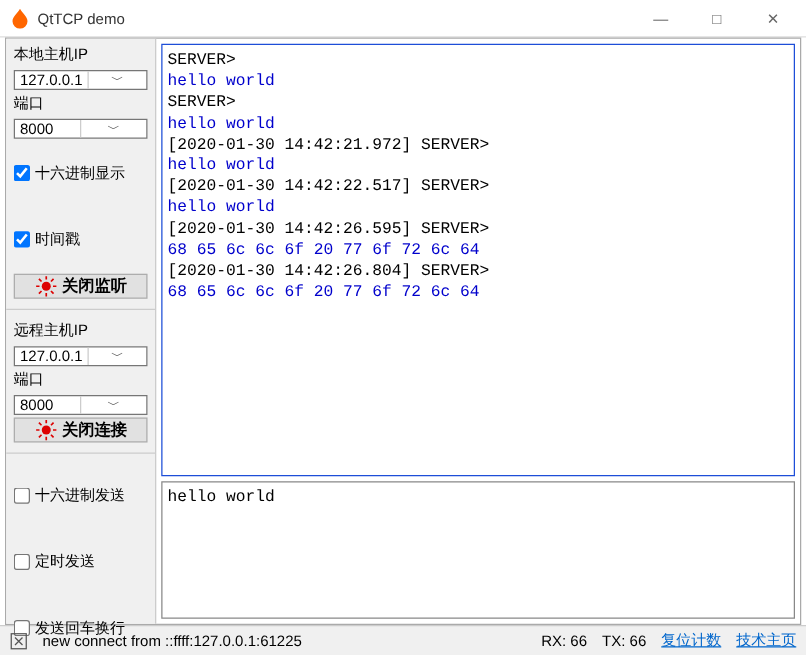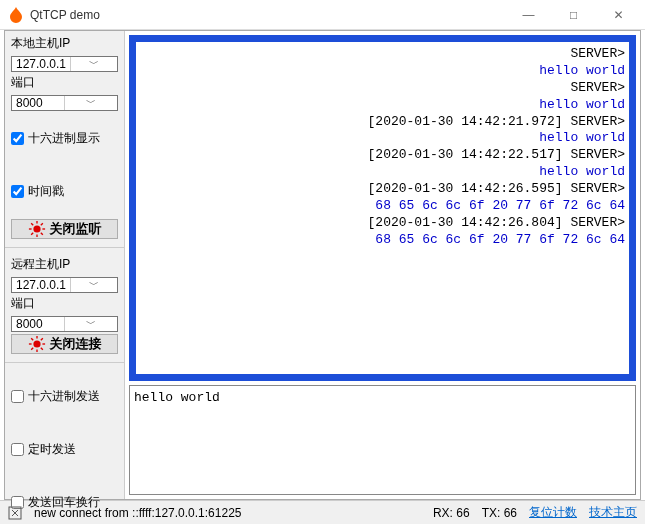--- a/index.html
+++ b/index.html
@@ -16,21 +16,21 @@
 .combo span { flex: 1; padding: 0 4px; font-size: 12px; }
 .combo .arrow { width: 16px; text-align: center; border-left: 1px solid #ccc; color: #555; font-size: 10px; }
 .chk { display: flex; align-items: center; gap: 4px; margin: 17px 0; }
 .chk input { width: 13px; height: 13px; }
 .btn { display: flex; align-items: center; justify-content: center; gap: 4px; height: 28px; background: #e1e1e1; border: 1px solid #adadad; font-weight: bold; font-size: 13px; }
 .btn.big { height: 34px; font-size: 14px; }
 .sun { width: 18px; height: 18px; }
 .spinrow { display: flex; align-items: center; gap: 4px; }
 .spin { width: 50px; height: 30px; border: 1px solid #767676; background: #fff; text-align: center; font-size: 12px; }
 .main { flex: 1; display: flex; flex-direction: column; }
-.recv { flex: 1; background: #fff; border: 7px solid #1d4ed8; margin: 4px; padding: 4px; font-family: "Courier New", monospace; font-size: 13px; overflow: auto; line-height: 1.3; text-align: right; }
+.recv { flex: 1; background: #fff; border: 1px solid #1d4ed8; margin: 4px; padding: 4px; font-family: "Courier New", monospace; font-size: 13px; overflow: auto; line-height: 1.3; }
 .recv .s { color: #000; }
 .recv .h { color: #0000cc; }
 .clearrow { height: 22px; display: flex; justify-content: flex-end; gap: 20px; padding: 2px 12px; background: #f0f0f0; color: #333; font-size: 12px; }
 .clearrow span { cursor: pointer; }
 .send { height: 110px; background: #fff; border: 1px solid #888; margin: 0 4px 4px 4px; padding: 4px; font-family: "Courier New", monospace; font-size: 13px; }
 .status { height: 24px; border-top: 1px solid #ccc; display: flex; align-items: center; padding: 0 8px; gap: 12px; font-size: 12px; background: #f0f0f0; }
 .status .pin { width: 14px; height: 14px; }
 .status .msg { flex: 1; }
 .status .link { color: #0066cc; text-decoration: underline; }
 hr.sep { border: none; border-top: 1px solid #ccc; margin: 6px -6px; }

